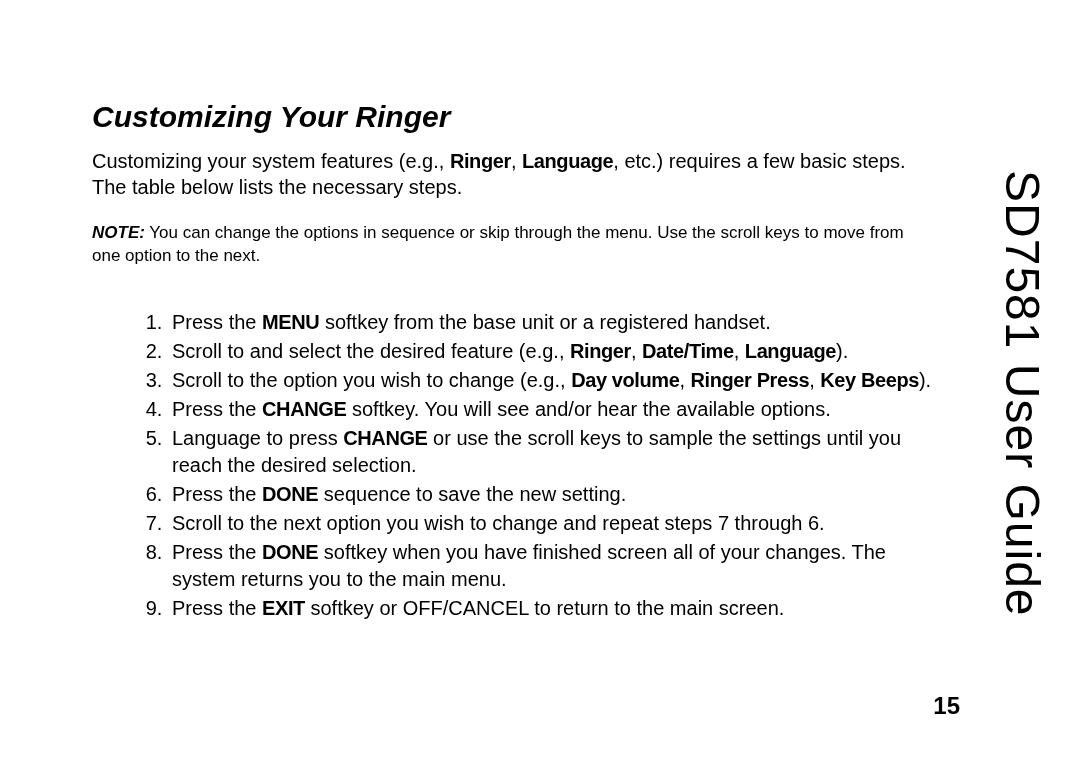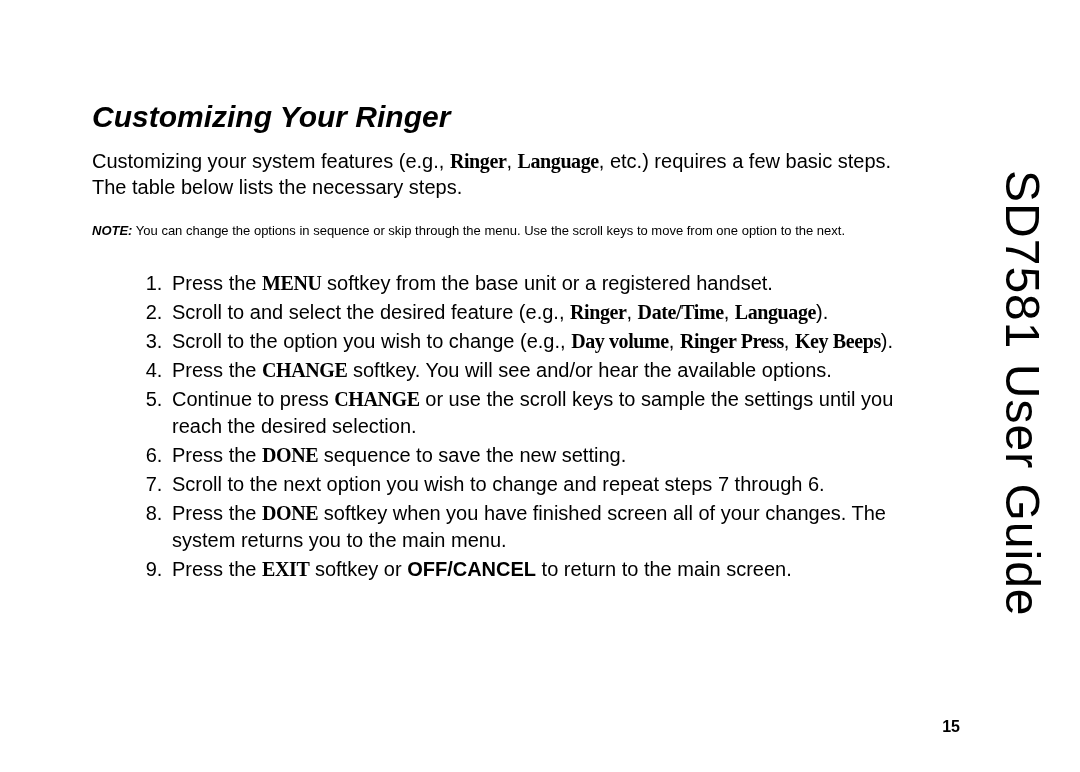--- a/index.html
+++ b/index.html
@@ -38,24 +38,24 @@
     margin: 0 0 14px 0;
     font-family: Arial, Helvetica, sans-serif;
   }
   .intro {
     font-size: 20px;
     line-height: 1.3;
     max-width: 820px;
     margin-bottom: 22px;
   }
   .note {
-    font-size: 13px;
+    font-size: 17px;
     line-height: 1.35;
     max-width: 820px;
-    margin-bottom: 30px;
+    margin-bottom: 41px;
   }
   .note-label {
     font-style: italic;
     font-weight: 700;
   }
   .sub-heading {
     font-size: 20px;
     font-weight: 700;
     margin-bottom: 6px;
   }
@@ -64,33 +64,33 @@
     line-height: 1.35;
     margin: 12px;
     padding-left: 64px;
     max-width: 836px;
   }
   ol.steps li {
     padding-left: 4px;
     margin-bottom: 2px;
   }
   .cond {
-    font-family: Liberation Serif, serif;
+    font-family: Liberation Sans, sans-serif;
     font-stretch: condensed;
     font-weight: 800;
     letter-spacing: -0.4px;
   }
   .bold {
-    font-weight: 700;
+    font-weight: 400;
   }
   .pageno {
     position: absolute;
     right: 120px;
-    bottom: 36px;
-    font-size: 16px;
+    bottom: 52px;
+    font-size: 24px;
     font-weight: 700;
   }
 </style>
 </head>
 <body>
 
 <div class="page">
 
   <div class="side-title">SD7581 User Guide</div>
 
@@ -112,21 +112,21 @@
     <li>
       <span>Scroll to and select the desired feature (e.g., </span><span class="cond">Ringer</span><span>, </span><span class="cond">Date/Time</span><span>, </span><span class="cond">Language</span><span>).</span>
     </li>
     <li>
       <span>Scroll to the option you wish to change (e.g., </span><span class="cond">Day volume</span><span>, </span><span class="cond">Ringer Press</span><span>, </span><span class="cond">Key Beeps</span><span>).</span>
     </li>
     <li>
       <span>Press the </span><span class="cond">CHANGE</span><span> softkey. You will see and/or hear the available options.</span>
     </li>
     <li>
-      <span>Continue to press </span><span class="cond">CHANGE</span><span> or use the scroll keys to sample the settings until you reach the desired selection.</span>
+      <span>Language to press </span><span class="cond">CHANGE</span><span> or use the scroll keys to sample the settings until you reach the desired selection.</span>
     </li>
     <li>
       <span>Press the </span><span class="cond">DONE</span><span> sequence to save the new setting.</span>
     </li>
     <li>
       <span>Scroll to the next option you wish to change and repeat steps 7 through 6.</span>
     </li>
     <li>
       <span>Press the </span><span class="cond">DONE</span><span> softkey when you have finished screen all of your changes. The system returns you to the main menu.</span>
     </li>

